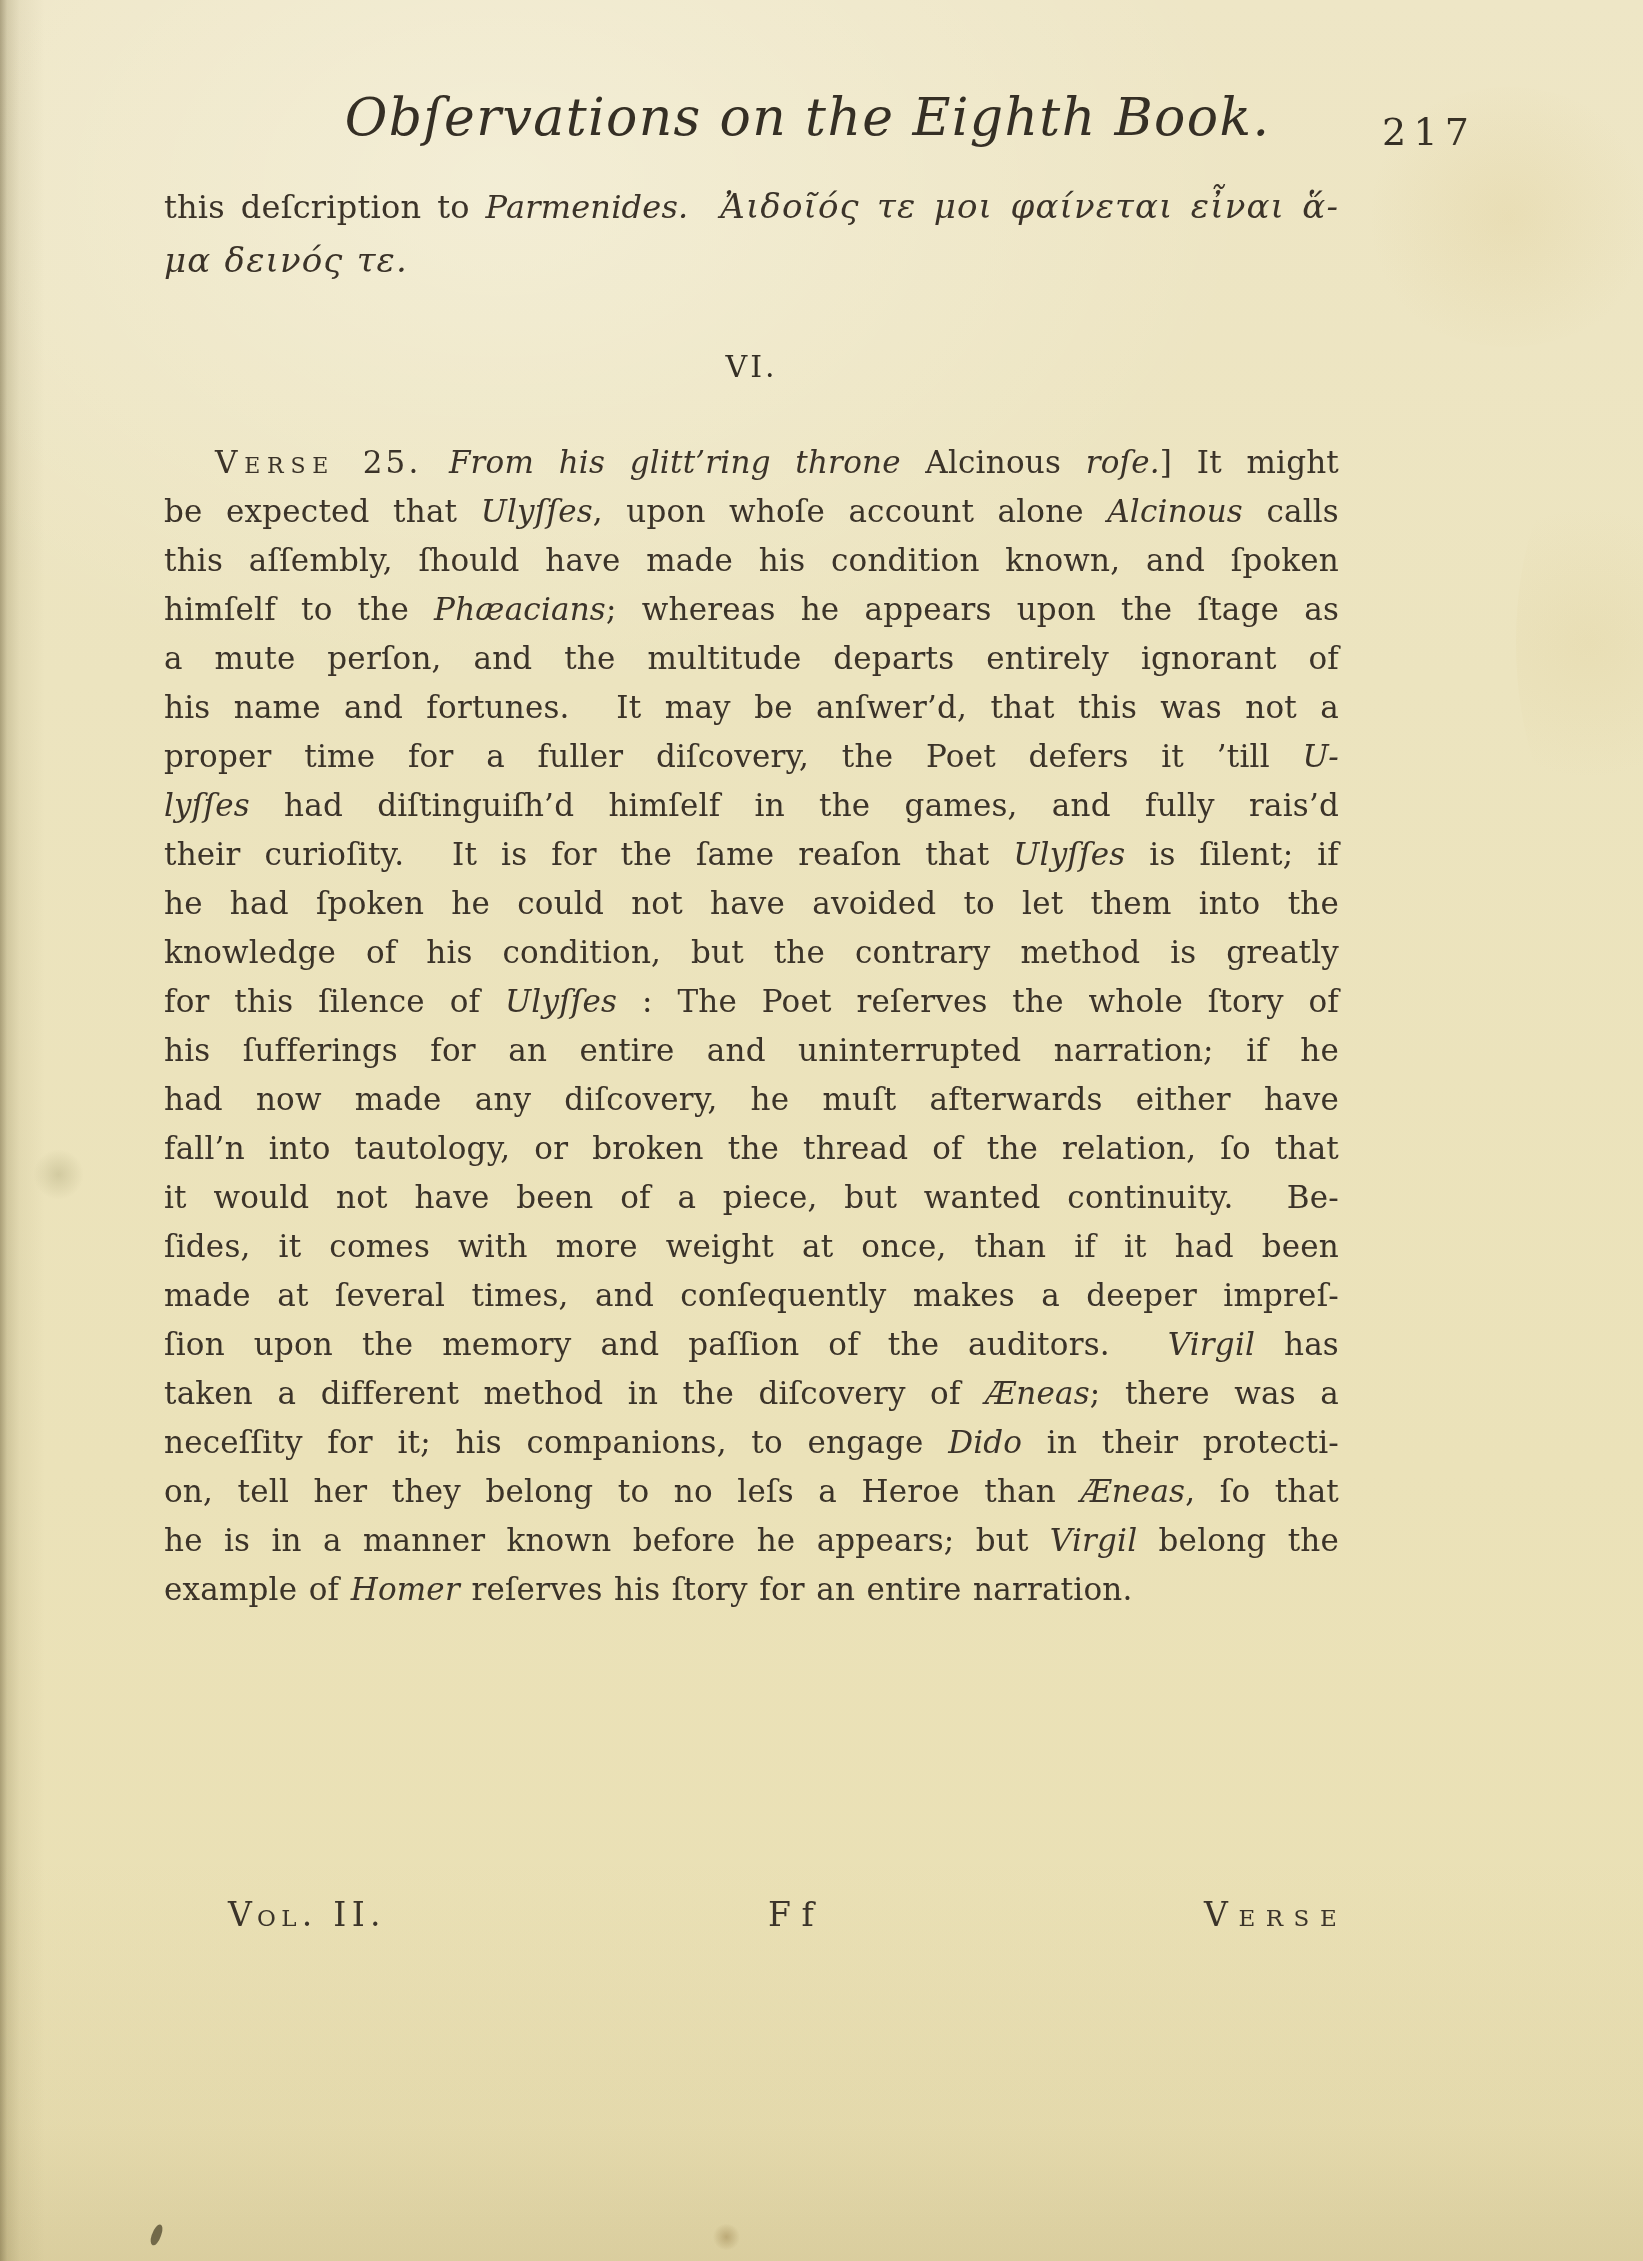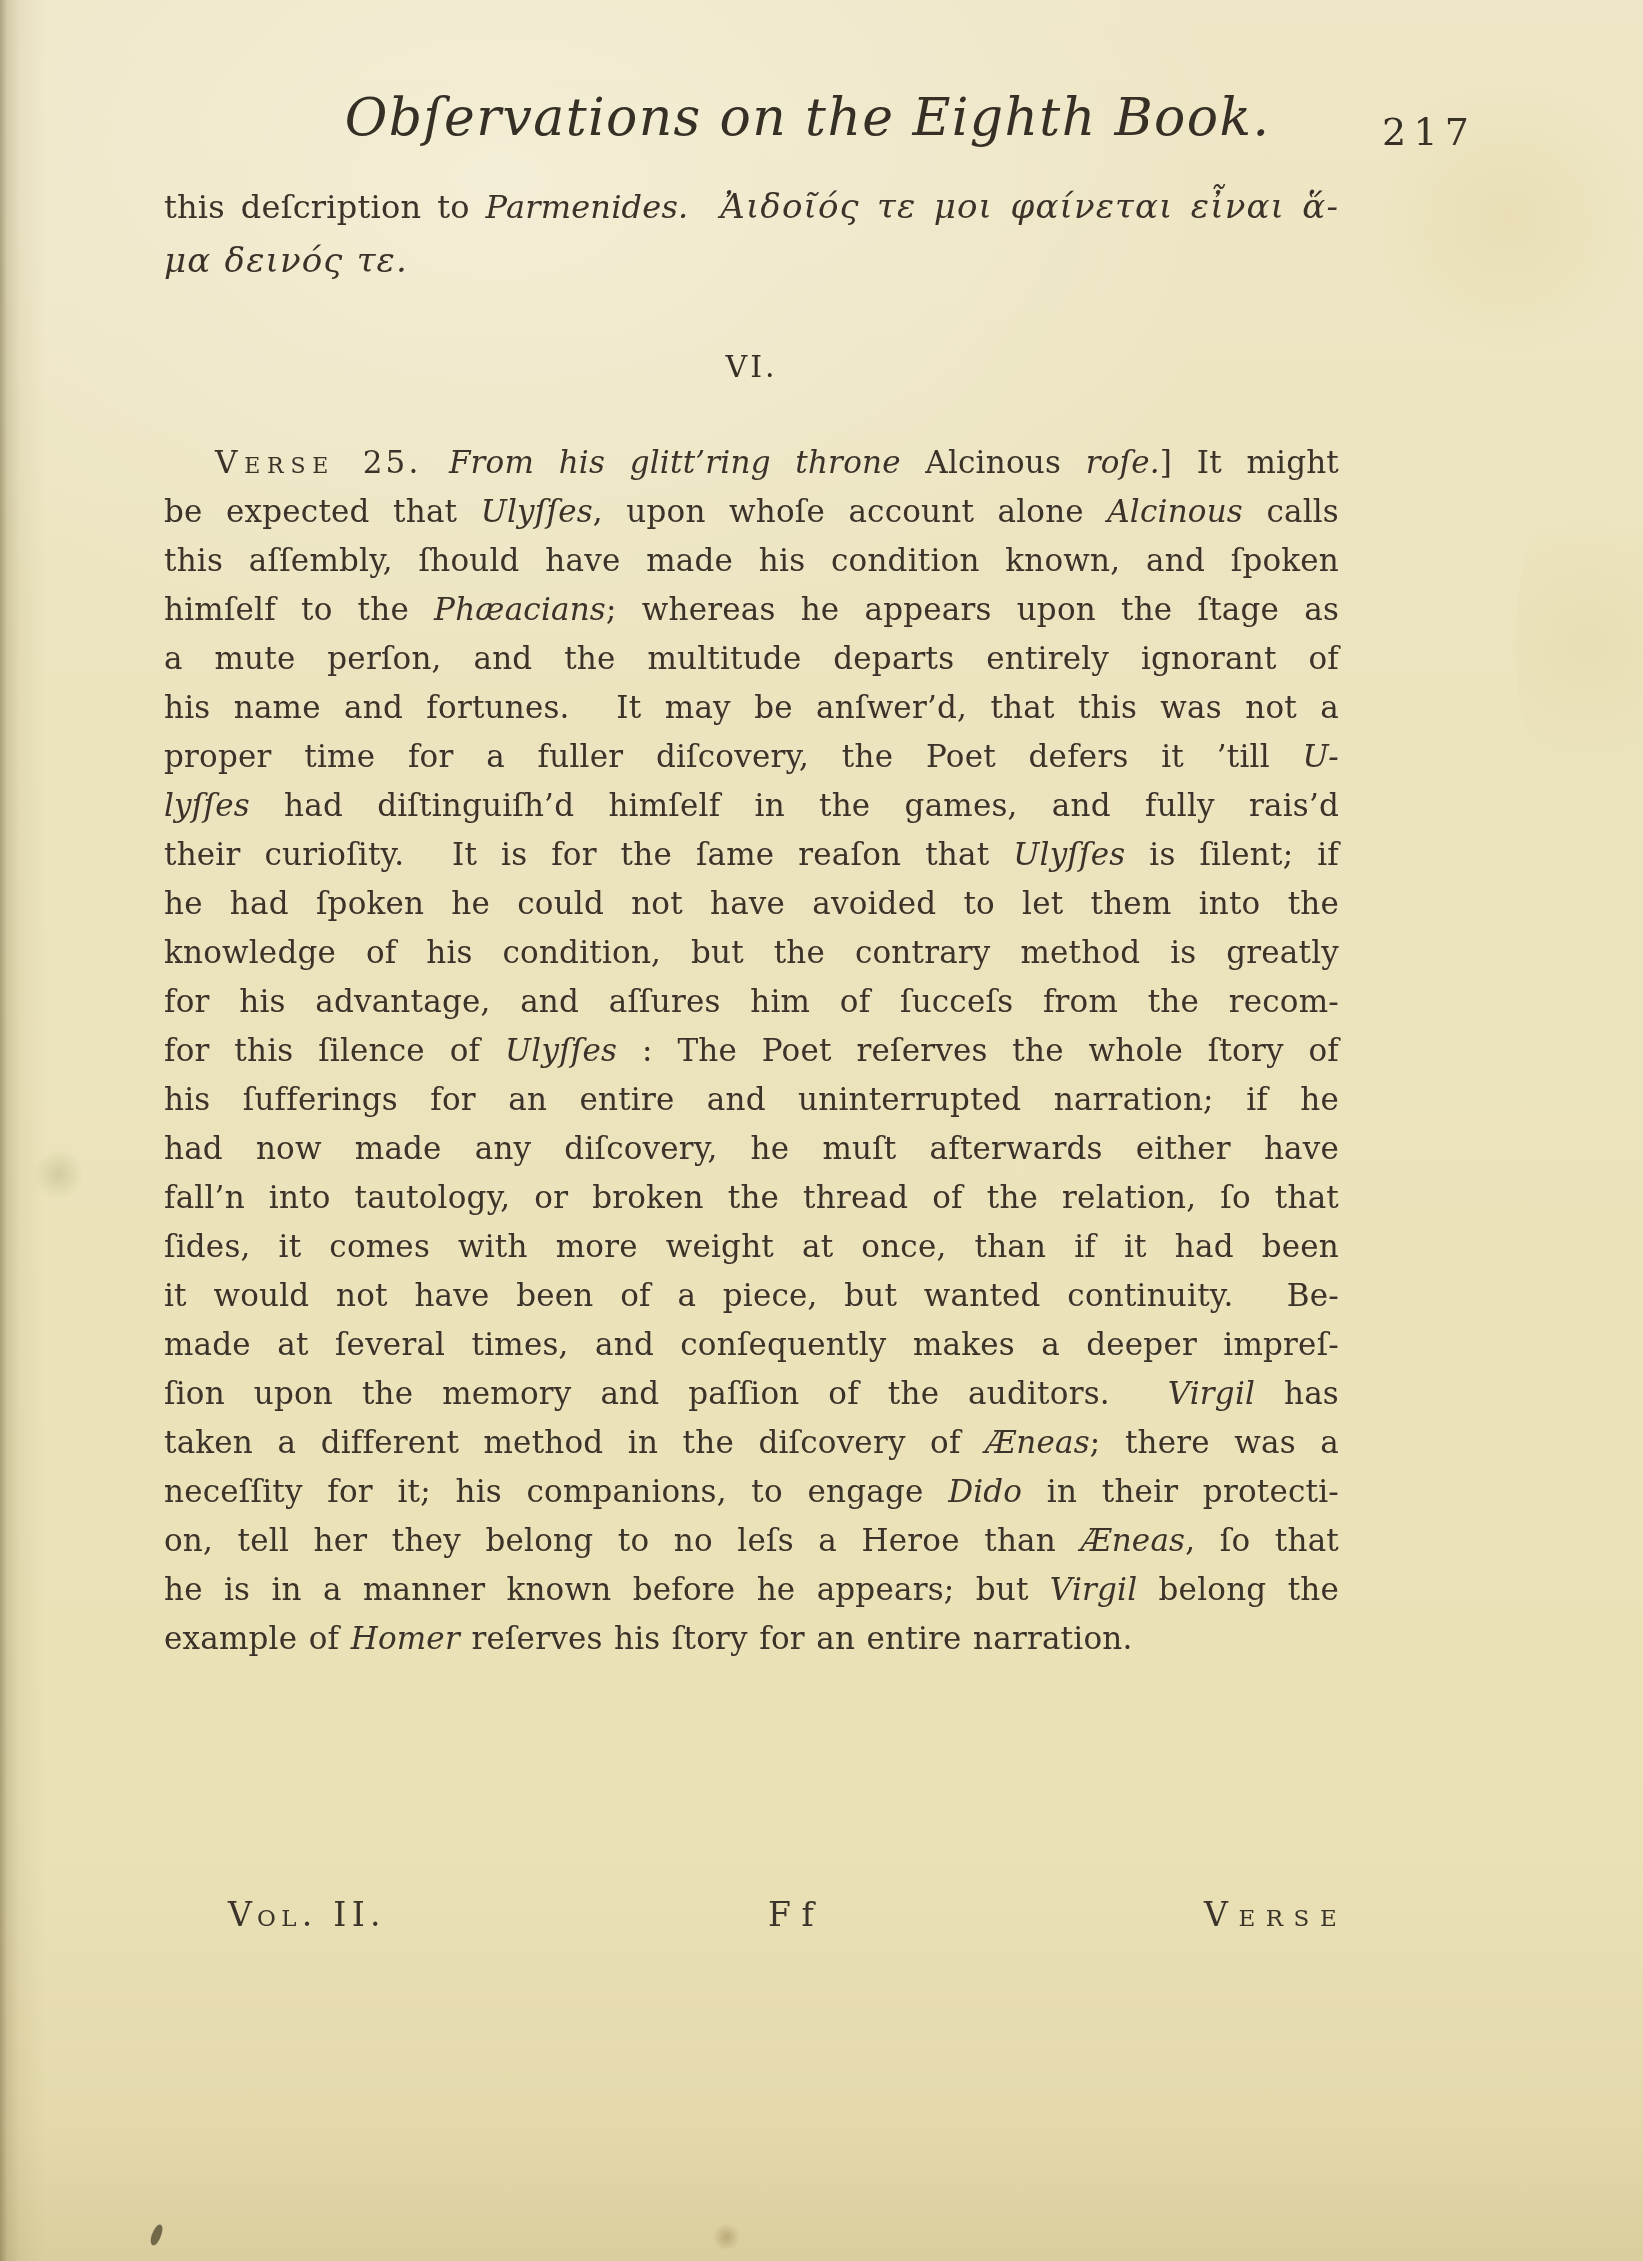--- a/index.html
+++ b/index.html
@@ -82,29 +82,28 @@
         <div class="l"><span class="s-r">be expected that </span><span class="s-i">Ulyſſes</span><span class="s-r">, upon whoſe account alone </span><span class="s-i">Alcinous</span><span class="s-r"> calls</span></div>
         <div class="l"><span class="s-r">this aſſembly, ſhould have made his condition known, and ſpoken</span></div>
         <div class="l"><span class="s-r">himſelf to the </span><span class="s-i">Phæacians</span><span class="s-r">; whereas he appears upon the ſtage as</span></div>
         <div class="l"><span class="s-r">a mute perſon, and the multitude departs entirely ignorant of</span></div>
         <div class="l"><span class="s-r">his name and fortunes.&nbsp; It may be anſwer’d, that this was not a</span></div>
         <div class="l"><span class="s-r">proper time for a fuller diſcovery, the Poet defers it ’till </span><span class="s-i">U-</span></div>
         <div class="l"><span class="s-i">lyſſes</span><span class="s-r"> had diſtinguiſh’d himſelf in the games, and fully rais’d</span></div>
         <div class="l"><span class="s-r">their curioſity.&nbsp; It is for the ſame reaſon that </span><span class="s-i">Ulyſſes</span><span class="s-r"> is ſilent; if</span></div>
         <div class="l"><span class="s-r">he had ſpoken he could not have avoided to let them into the</span></div>
         <div class="l"><span class="s-r">knowledge of his condition, but the contrary method is greatly</span></div>
-        <div class="l"><span class="s-r">for his advantage, and aſſures him of ſucceſs from the recom-</span></div>
       </div>
       <div class="para body">
         <div class="l"><span class="s-r">for this ſilence of </span><span class="s-i">Ulyſſes</span><span class="s-r"> : The Poet reſerves the whole ſtory of</span></div>
         <div class="l"><span class="s-r">his ſufferings for an entire and uninterrupted narration; if he</span></div>
         <div class="l"><span class="s-r">had now made any diſcovery, he muſt afterwards either have</span></div>
         <div class="l"><span class="s-r">fall’n into tautology, or broken the thread of the relation, ſo that</span></div>
+        <div class="l"><span class="s-r">it would not have been of a piece, but wanted continuity.&nbsp; Be-</span></div>
         <div class="l"><span class="s-r">ſides, it comes with more weight at once, than if it had been</span></div>
-        <div class="l"><span class="s-r">it would not have been of a piece, but wanted continuity.&nbsp; Be-</span></div>
         <div class="l"><span class="s-r">made at ſeveral times, and conſequently makes a deeper impreſ-</span></div>
         <div class="l"><span class="s-r">ſion upon the memory and paſſion of the auditors.&nbsp; </span><span class="s-i">Virgil</span><span class="s-r"> has</span></div>
         <div class="l"><span class="s-r">taken a different method in the diſcovery of </span><span class="s-i">Æneas</span><span class="s-r">; there was a</span></div>
         <div class="l"><span class="s-r">neceſſity for it; his companions, to engage </span><span class="s-i">Dido</span><span class="s-r"> in their protecti-</span></div>
         <div class="l"><span class="s-r">on, tell her they belong to no leſs a Heroe than </span><span class="s-i">Æneas</span><span class="s-r">, ſo that</span></div>
         <div class="l"><span class="s-r">he is in a manner known before he appears; but </span><span class="s-i">Virgil</span><span class="s-r"> belong the</span></div>
         <div class="l short"><span class="s-r">example of </span><span class="s-i">Homer</span><span class="s-r"> reſerves his ſtory for an entire narration.</span></div>
       </div>
     </main>
 

